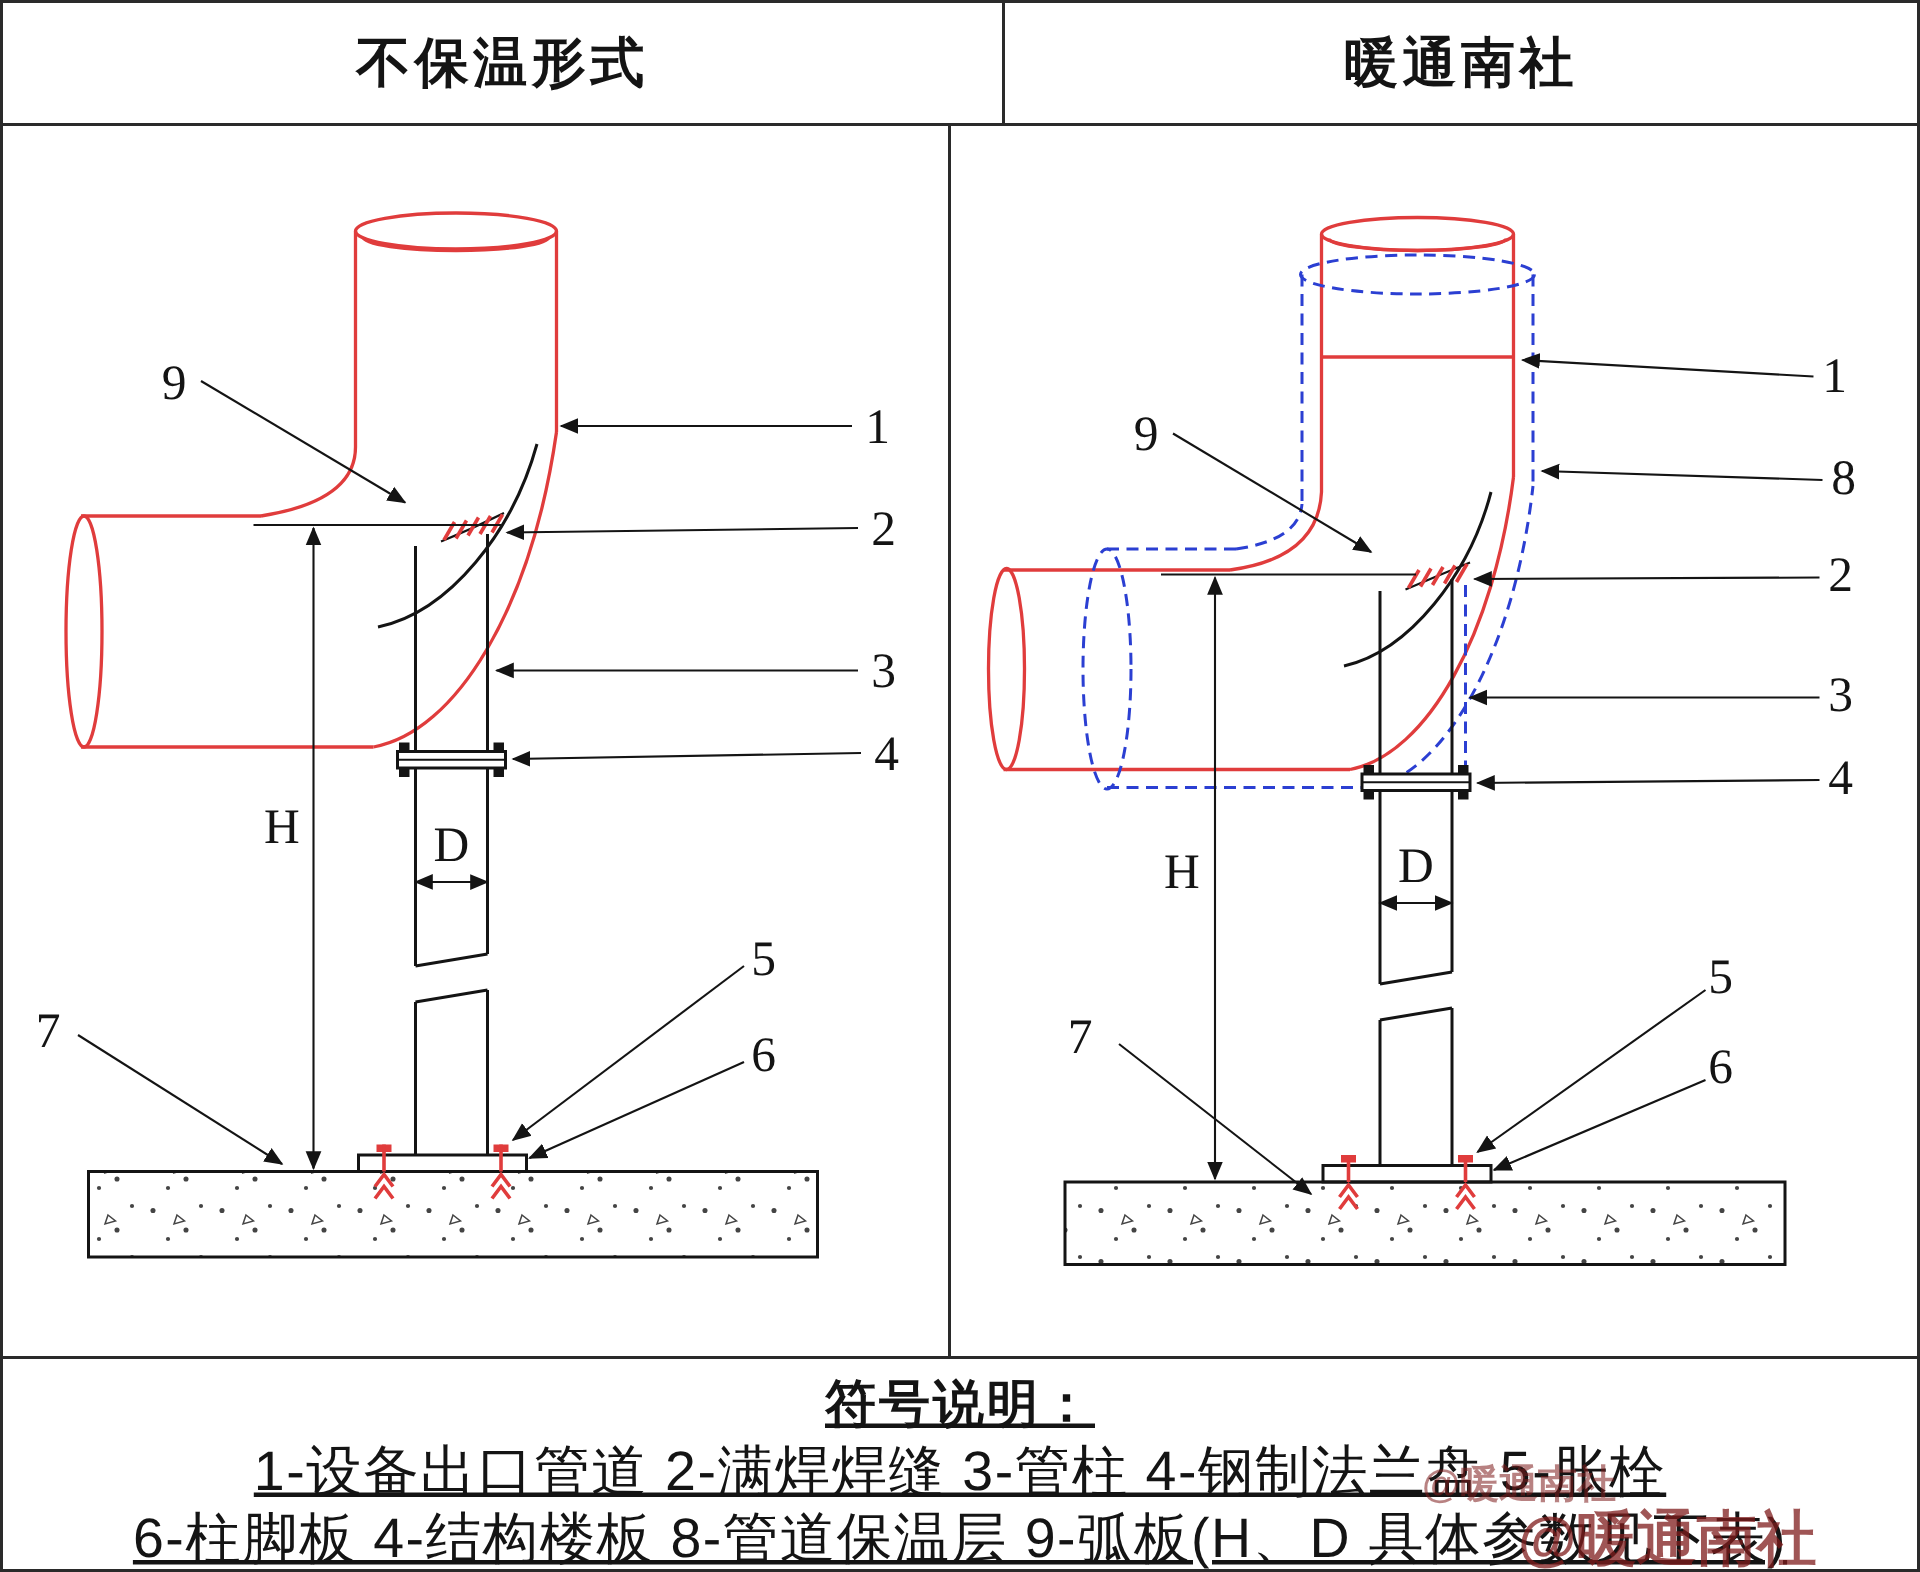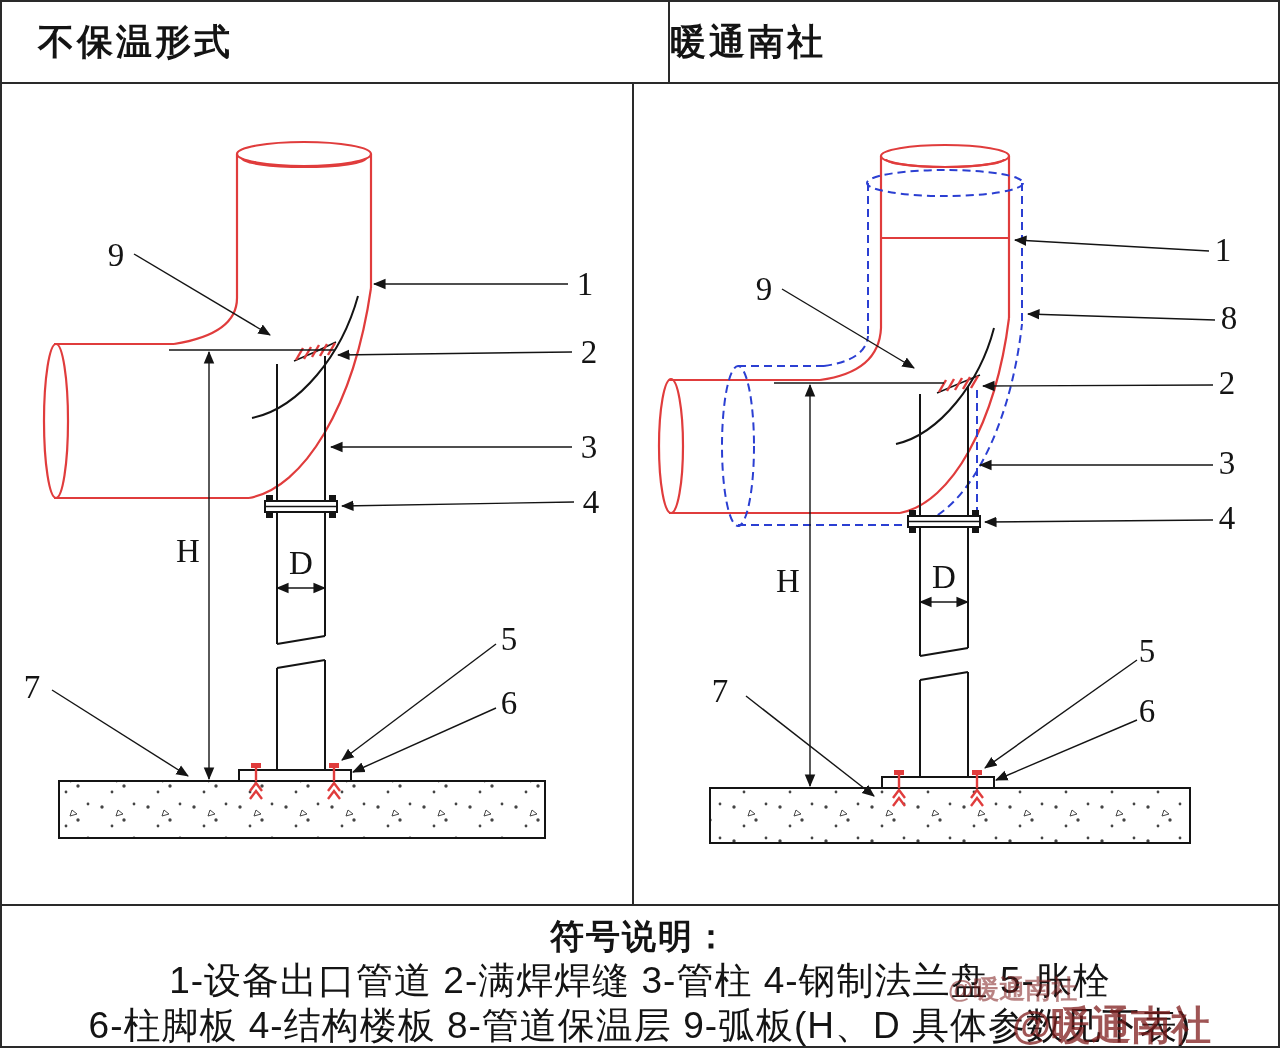--- a/index.html
+++ b/index.html
@@ -1,36 +1,36 @@
 <!DOCTYPE html>
 <html><head>
 <meta charset="utf-8">
 <style>
   html,body{margin:0;padding:0;background:#ffffff;}
   body{width:1280px;height:1048px;position:relative;font-family:"Liberation Sans",sans-serif;color:#141414;}
   .page{position:absolute;left:0;top:0;width:1276px;height:1044px;border:2px solid #2a2a2a;
         display:grid;grid-template-rows:82px 822px 140px;background:#fff;}
   .cols{display:grid;grid-template-columns:630px 1fr;}
   .head{border-bottom:2px solid #2a2a2a;}
-  .head .cell{display:flex;align-items:center;
+  .head .cell{display:flex;align-items:center;justify-content:center;
               font-size:36px;font-weight:700;letter-spacing:3px;margin-left:36px;}
   .cellR{border-left:2px solid #2a2a2a;}
   .main{border-bottom:2px solid #2a2a2a;}
   .main .cell{position:relative;overflow:hidden;}
   svg{display:block;}
   .red{stroke:#e03c3c;fill:none;stroke-width:2.2;}
   .blue{stroke:#2b3fd2;fill:none;stroke-width:2;stroke-dasharray:8 5;}
   .blk{stroke:#141414;fill:none;stroke-width:2;}
   .thin{stroke:#141414;fill:none;stroke-width:1.4;}
   .weld{stroke:#e03c3c;fill:none;stroke-width:2.4;}
   .wfill{fill:#ffffff;}
   .bolthead{fill:#e03c3c;stroke:none;}
   .nut{fill:#141414;stroke:none;}
   text.num{font-family:"Liberation Serif",serif;font-size:33px;fill:#141414;text-anchor:middle;}
-  .legend{text-align:center;padding-top:8px;position:relative;}
+  .legend{text-align:center;padding-top:8px;position:relative;text-decoration:underline;}
   .legend-title{font-size:34px;font-weight:700;letter-spacing:2px;line-height:44px;}
   .legend-line{font-size:37px;letter-spacing:1px;line-height:45px;}
   .wm{position:absolute;color:#7f1d1d;opacity:0.75;font-weight:700;pointer-events:none;}
   .wm1{left:948px;top:972px;font-size:26px;opacity:0.55;}
   .wm2{left:1012px;top:998px;font-size:40px;}
 </style>
 </head>
 <body>
 
 <div class="page">

